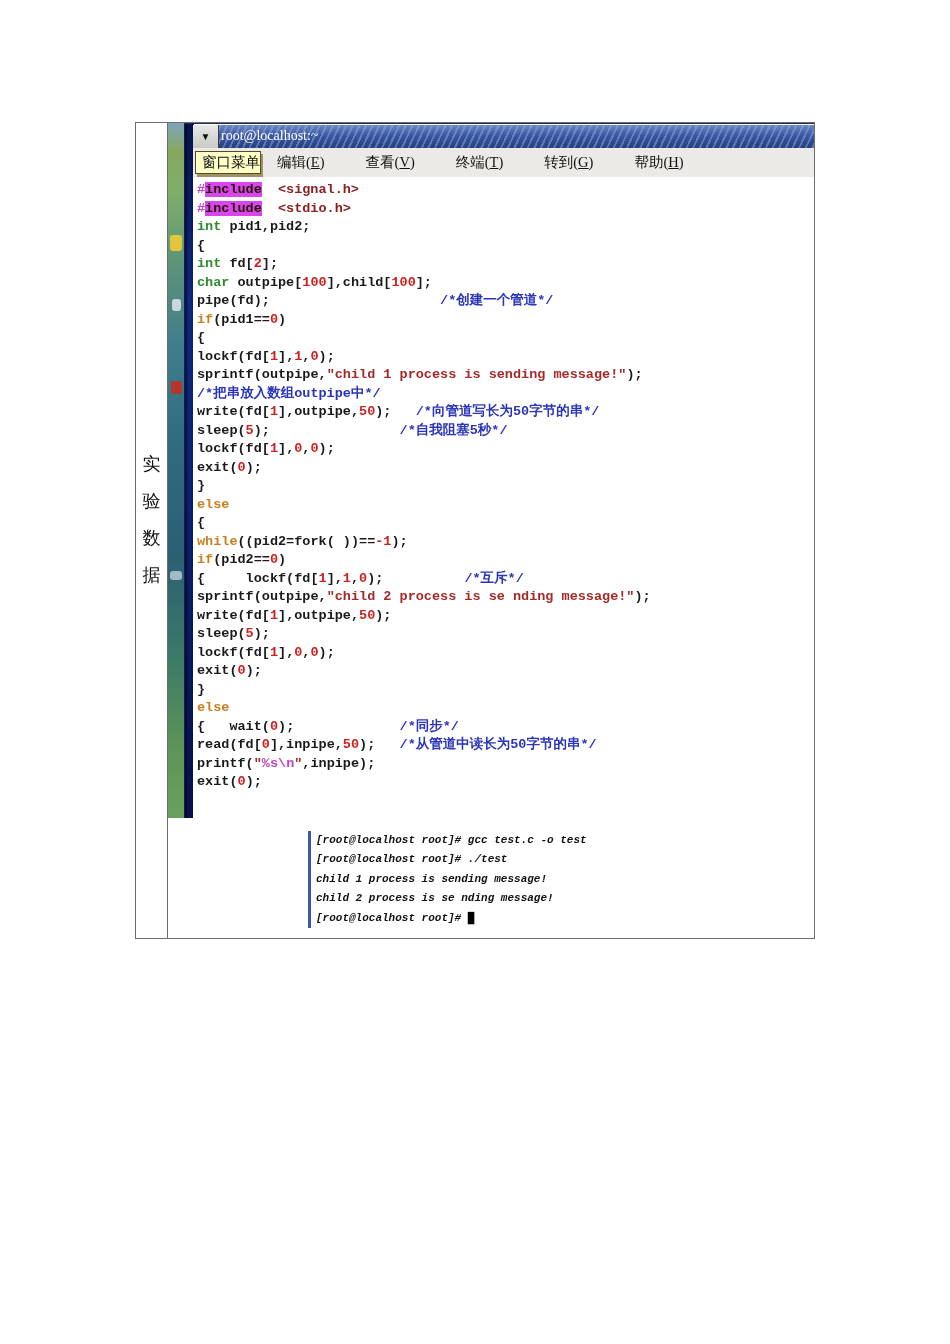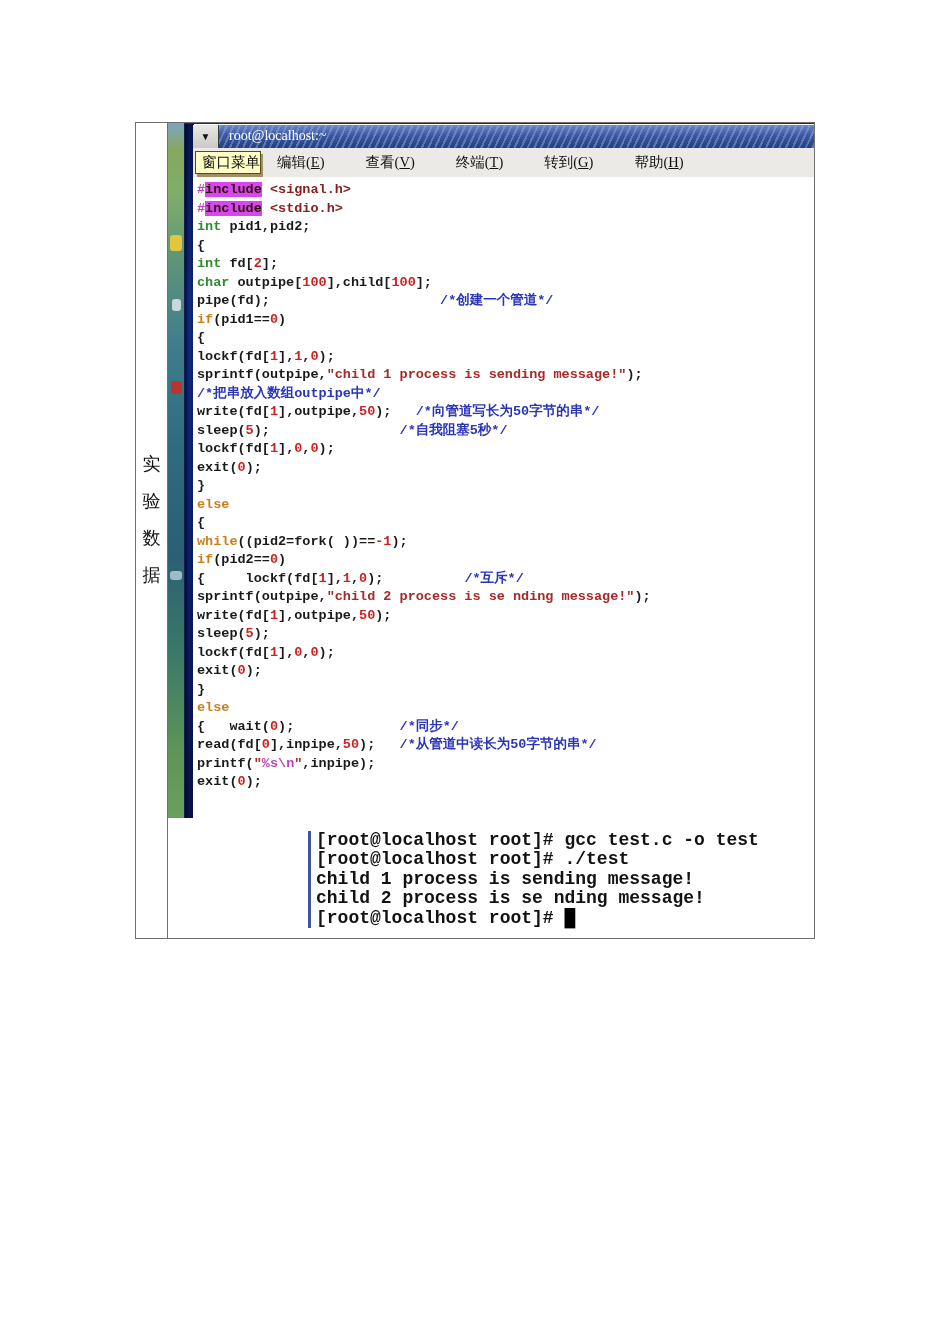--- a/index.html
+++ b/index.html
@@ -33,54 +33,54 @@
                         linear-gradient(to bottom,#1b2f6b,#3c62b0 25%,#2c4f9e 55%,#1b2f6b 95%);
              background-blend-mode:multiply;}
   .titlebar{position:absolute;left:9px;right:0;top:1px;height:23px;display:flex;align-items:stretch;
             background:
               repeating-linear-gradient(115deg,rgba(150,175,230,.45) 0 2px,rgba(0,0,0,0) 2px 6px),
               linear-gradient(to bottom,#6d88c4 0%,#3a57a0 45%,#24407e 100%);
             border-bottom:2px solid #141f45;}
   .chevron-btn{width:25px;background:linear-gradient(to bottom,#e8e8e6,#c9c9c5);
                border-right:1px solid #3a3a3a;display:flex;align-items:center;justify-content:center;
                color:#111;font-size:10px;cursor:default;}
-  .title-text{color:#ffffff;font-size:14px;line-height:21px;padding-left:10px;
+  .title-text{color:#ffffff;font-size:14px;line-height:21px;padding-left:2px;
               font-family:"Liberation Serif",serif;}
   .menubar{position:absolute;left:9px;right:0;top:24px;height:29px;background:#eceae6;
            border-bottom:1px solid #a9a7a2;display:flex;align-items:center;font-size:14.5px;color:#111;}
   .win-menu-btn{margin-left:2px;background:#ffffc6;border:1px solid #4e4e20;
                 box-shadow:2px 3px 0 #a39064;padding:1px 0 2px 6px;line-height:18px;}
   .menu-items{display:flex;margin-left:16px;gap:17px;}
   .menu-items .menu-item{margin-right:0;padding:2px 0;margin-left:24px;white-space:pre;}
   .menu-items .menu-item:first-child{margin-left:0;}
 
   .codearea{position:absolute;left:9px;right:0;top:53px;bottom:0;background:#ffffff;
             padding:4px 0 0 4px;overflow:hidden;}
   .code-line{font-family:"Liberation Mono","DejaVu Sans Mono",monospace;
              font-size:13.5px;line-height:18.5px;height:18.5px;white-space:pre;
              color:#1a1a1a;font-weight:bold;}
 
   
   .sg.pp{color:#bb44bb;}
   .sg.inc{background:#d946ef;color:#2a1200;}
-  .sg.hdr{color:#8b2020;}
+  .sg.hdr{color:#8b2020;margin-left:8px;}
   .sg.kg{color:#2e8b2e;}
   .sg.ko{color:#c87f1e;}
   .sg.num{color:#cc2222;}
   .sg.str{color:#a52a2a;}
   .sg.com{color:#2a35b8;}
   .sg.fmt{color:#bb44bb;}
   .sg.u{text-decoration:underline;}
   .sg.cur{color:#000;}
 
   
   .term{position:absolute;left:308px;top:831px;border-left:3px solid #3a57a8;padding-left:5px;}
   .term-line{font-family:"Liberation Mono","DejaVu Sans Mono",monospace;
-             font-size:18px;line-height:19.4px;height:19.4px;white-space:pre;
-             color:#121212;font-weight:bold;}
+             font-size:11px;line-height:19.4px;height:19.4px;white-space:pre;
+             color:#121212;font-weight:bold;font-style:italic;}
 </style>
 </head>
 <body>
 
 <div class="page">
 
   <div class="doc-table"></div>
   <div class="doc-divider"></div>
 
   <div class="sidebar-cell">

